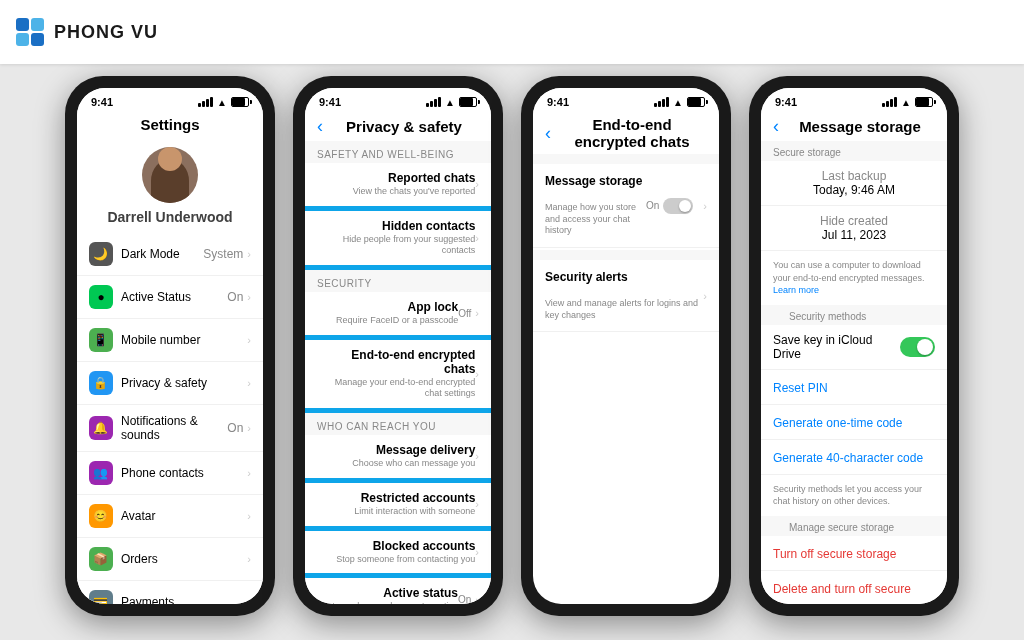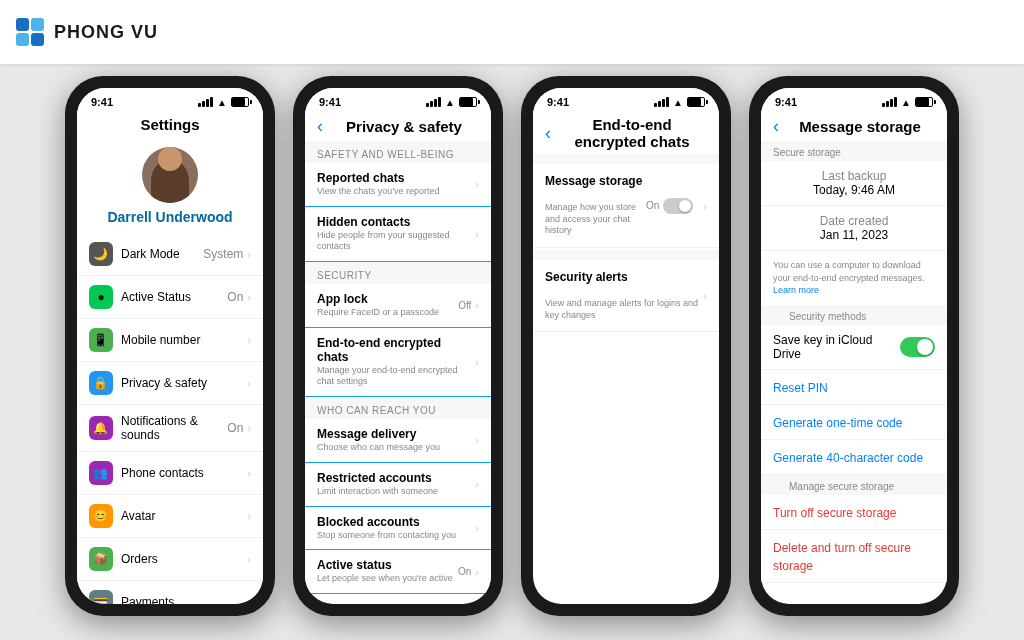--- a/index.html
+++ b/index.html
@@ -193,21 +193,21 @@
       left: 50%;
       transform: translateX(-50%);
       width: 24px;
       height: 24px;
       background: #c8956c;
       border-radius: 50%;
     }
     .profile-name {
       font-size: 14px;
       font-weight: 700;
-      color: #0369a1;
+      color: #404040;
       margin-top: 6px;
     }
     .settings-list {
       flex: 1;
       overflow: hidden;
     }
     .settings-item {
       display: flex;
       align-items: center;
       padding: 9px 12px;
@@ -246,22 +246,23 @@
       font-size: 10px;
       color: #888;
       text-transform: uppercase;
       background: #f7f7f7;
       letter-spacing: 0.5px;
     }
     .privacy-item {
       display: flex;
       align-items: center;
       padding: 8px 12px;
-      border-bottom: 1px solid #0ea5e9;
-      background: white;
+      border-bottom: 5px solid #0ea5e9;
+      background: white;
+      text-align: right;
     }
     .privacy-item-content {
       flex: 1;
     }
     .privacy-item-title {
       font-size: 12px;
       font-weight: 600;
       color: #000;
     }
     .privacy-item-desc {
@@ -670,42 +671,43 @@
         <span class="back-arrow">‹</span>
         <span class="screen-title">Message storage</span>
       </div>
 
       <div class="storage-section-header">Secure storage</div>
       <div class="storage-row">
         <span class="storage-label">Last backup</span>
         <span class="storage-value">Today, 9:46 AM</span>
       </div>
       <div class="storage-row">
-        <span class="storage-label">Date created</span>
-        <span class="storage-value">Jan 11, 2023</span>
+        <span class="storage-label">Hide created</span>
+        <span class="storage-value">Jul 11, 2023</span>
       </div>
       <div class="info-text">
         <span>You can use a computer to download your end-to-end encrypted messages.</span>
         <a>Learn more</a>
       </div>
 
       <div class="security-methods-header">Security methods</div>
       <div class="toggle-row">
         <span class="toggle-label">Save key in iCloud Drive</span>
         <div class="toggle-switch-on"></div>
       </div>
       <div class="action-link">
         <span class="action-link-text-blue">Reset PIN</span>
       </div>
       <div class="action-link">
         <span class="action-link-text-blue">Generate one-time code</span>
       </div>
       <div class="action-link">
         <span class="action-link-text-blue">Generate 40-character code</span>
       </div>
+      <div class="info-text">Security methods let you access your chat history on other devices.</div>
 
       <div class="security-methods-header">Manage secure storage</div>
       <div class="action-link">
         <span class="action-link-text-red">Turn off secure storage</span>
       </div>
       <div class="action-link">
         <span class="action-link-text-red">Delete and turn off secure storage</span>
       </div>
     </div>
   </div>

